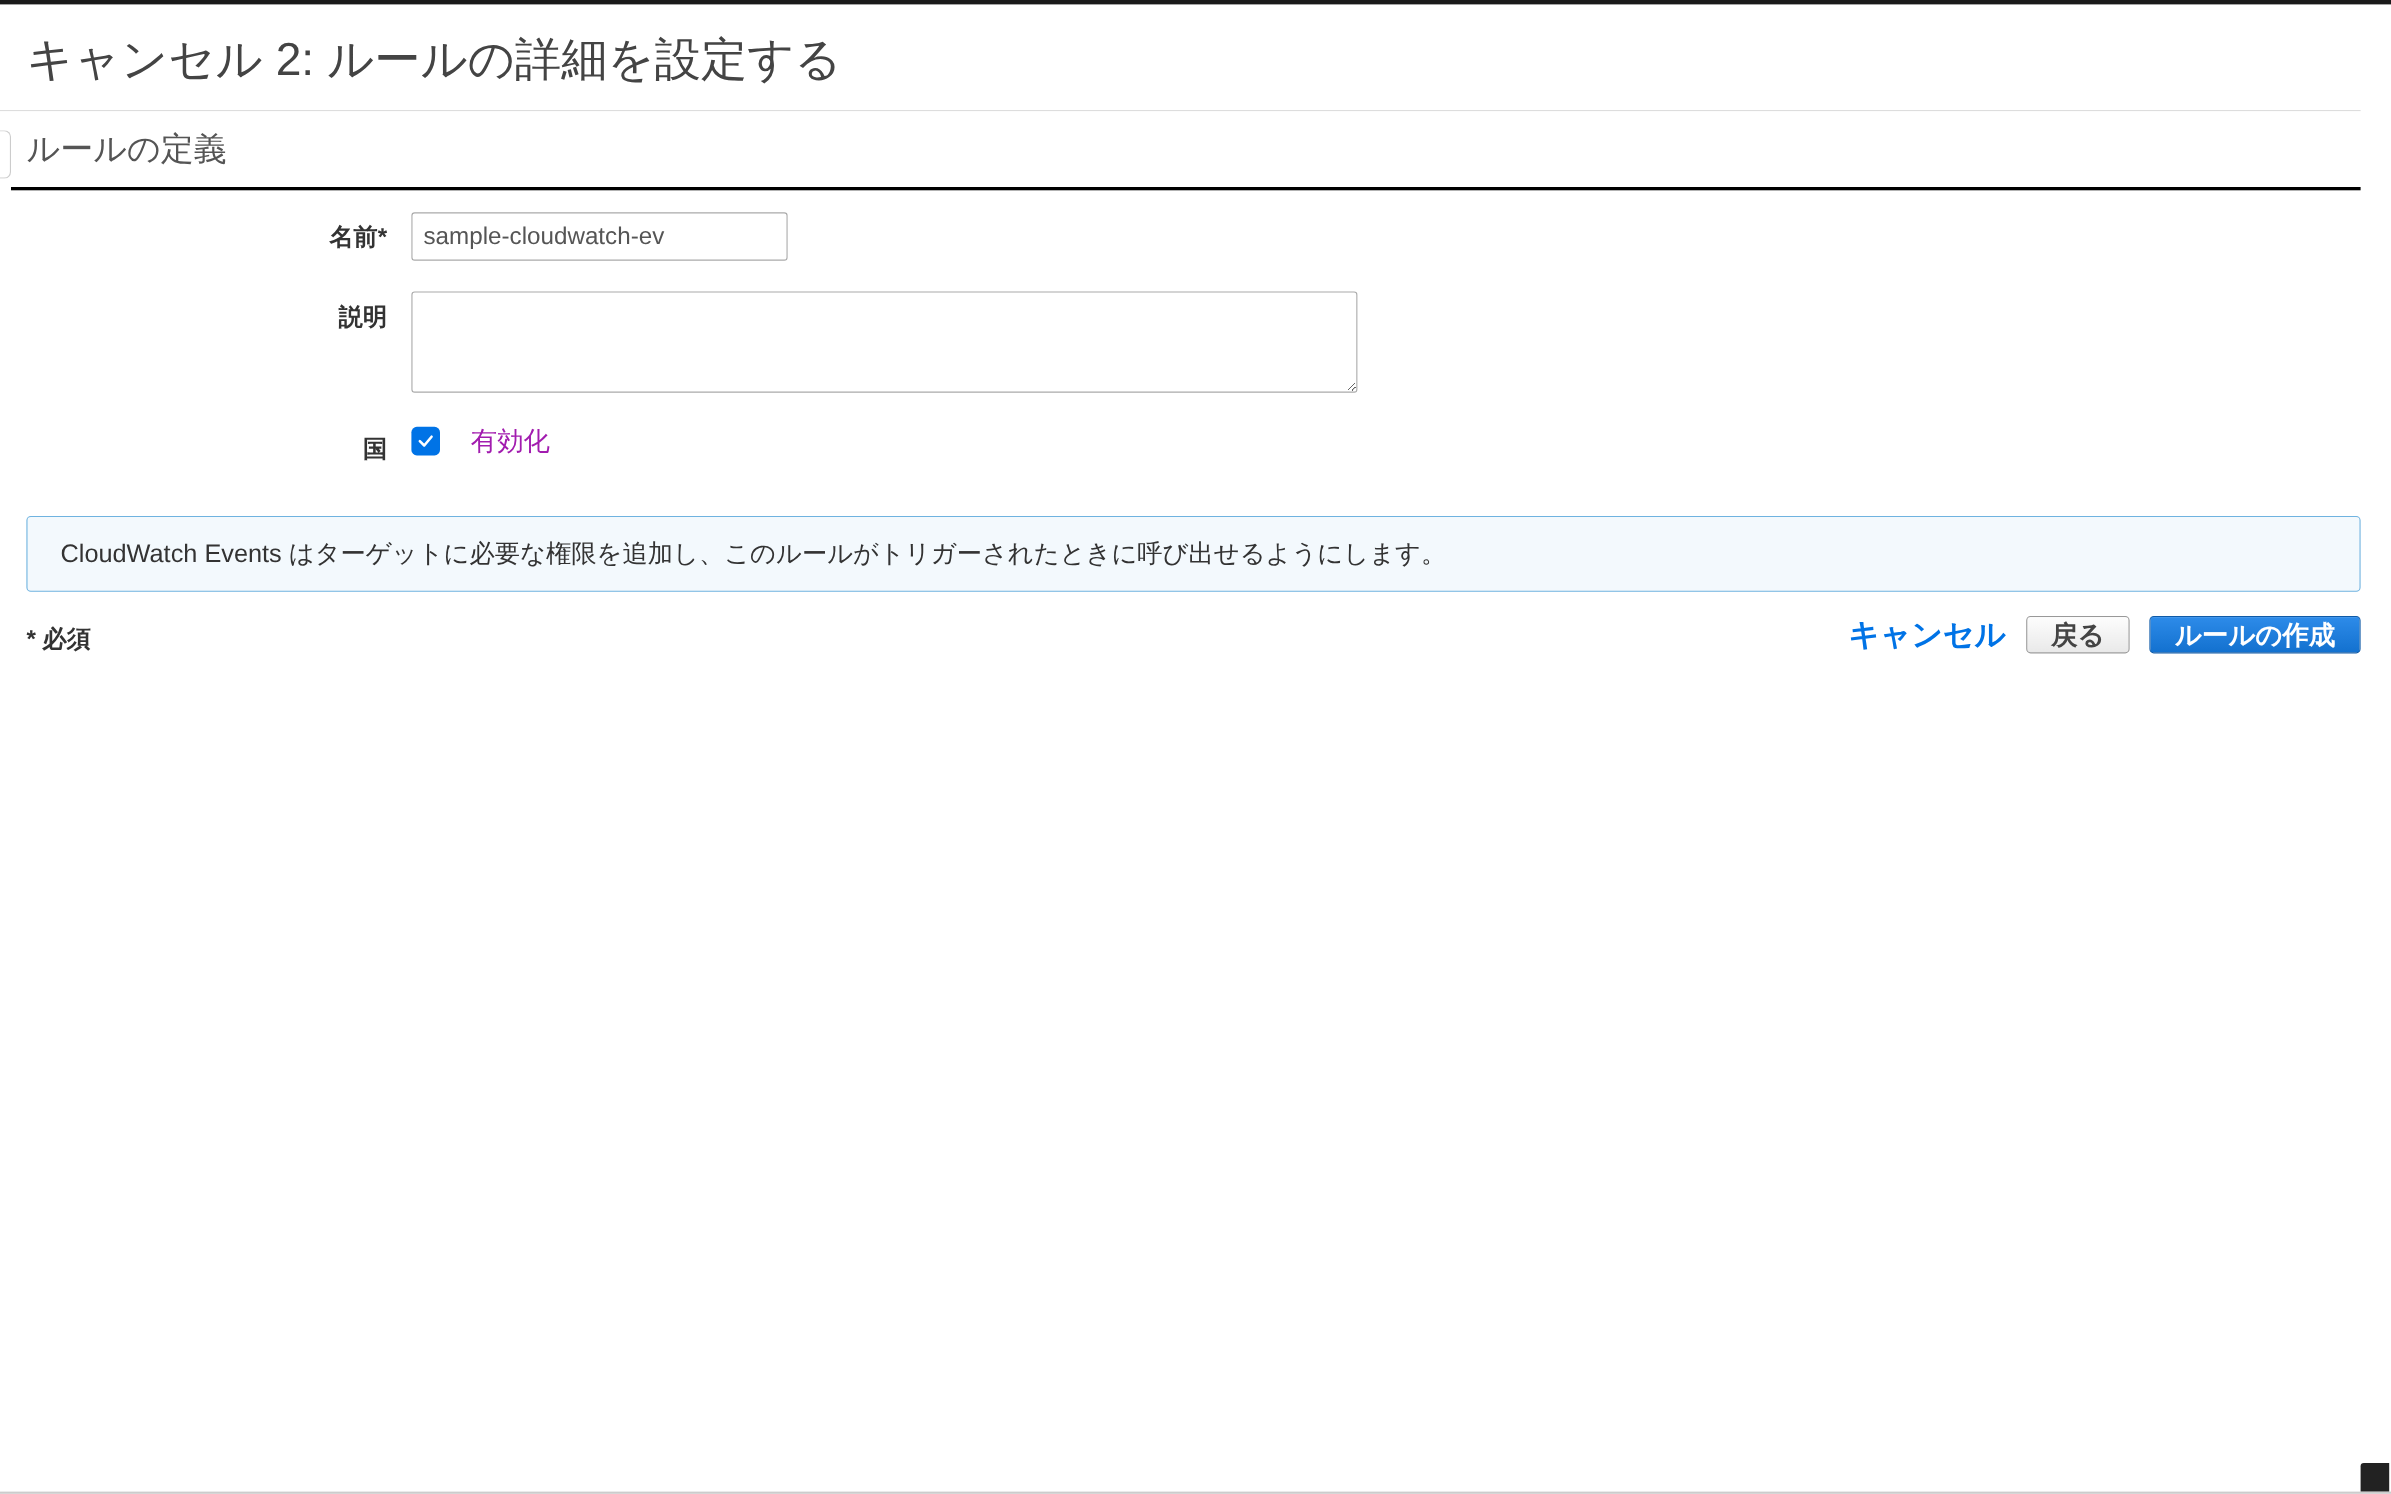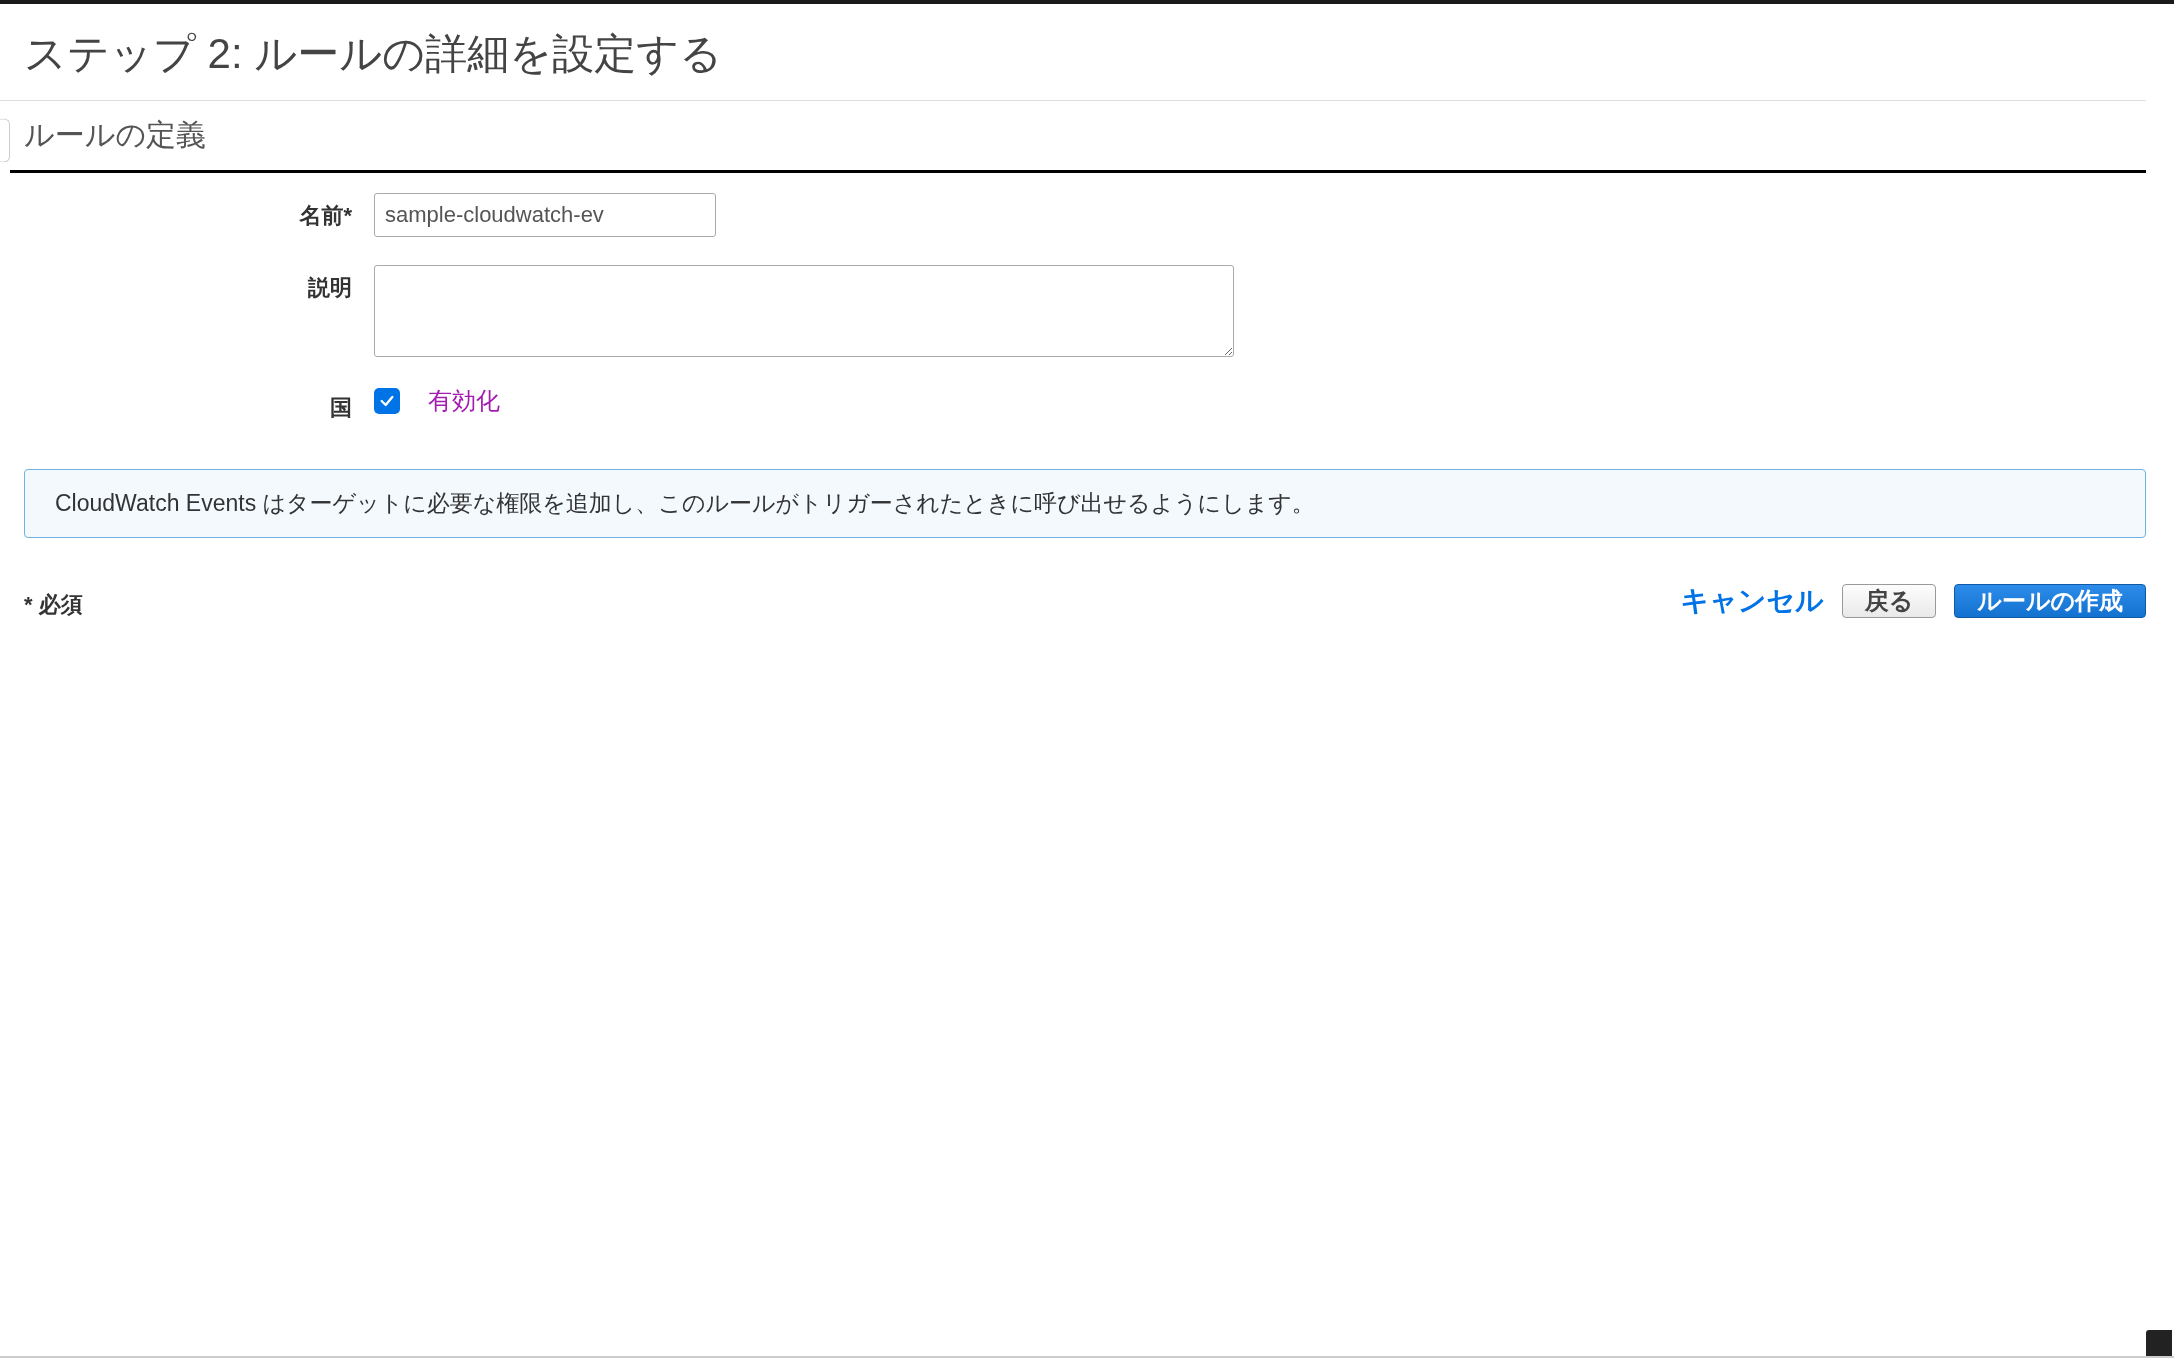--- a/index.html
+++ b/index.html
@@ -105,21 +105,21 @@
       font-weight: 700;
       line-height: 1;
       cursor: pointer;
     }
     .checkbox-label {
       font-size: 24px;
       color: #a21caf;
       margin-left: 10px;
     }
     .info-banner {
-      margin: 10px 28px 32px 24px;
+      margin: 10px 28px 8px 24px;
       padding: 18px 30px;
       border: 1px solid #6fb3e0;
       background: #f3f9fd;
       border-radius: 4px;
       font-size: 23px;
       color: #333;
     }
     .footer-row {
       display: flex;
       align-items: flex-end;
@@ -165,21 +165,21 @@
       bottom: -2px;
       width: 26px;
       height: 28px;
       background: #222;
       border-top-left-radius: 3px;
     }
   </style>
 </head>
 <body>
 
-<div class="page-title">ステップ 2: ルールの詳細を設定する</div>
+<div class="page-title">キャンセル 2: ルールの詳細を設定する</div>
 
 <div class="section-header">
   <span class="section-tab"></span>
   <span>ルールの定義</span>
 </div>
 
 <div class="form-area">
 
   <div class="form-row">
     <div class="label-col">名前*</div>

